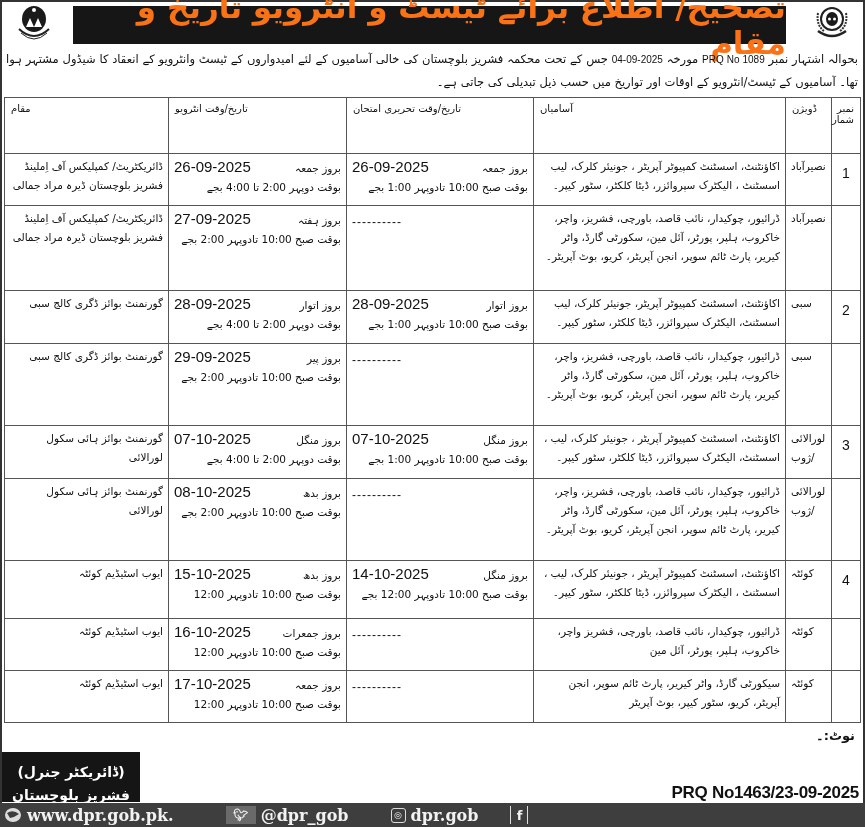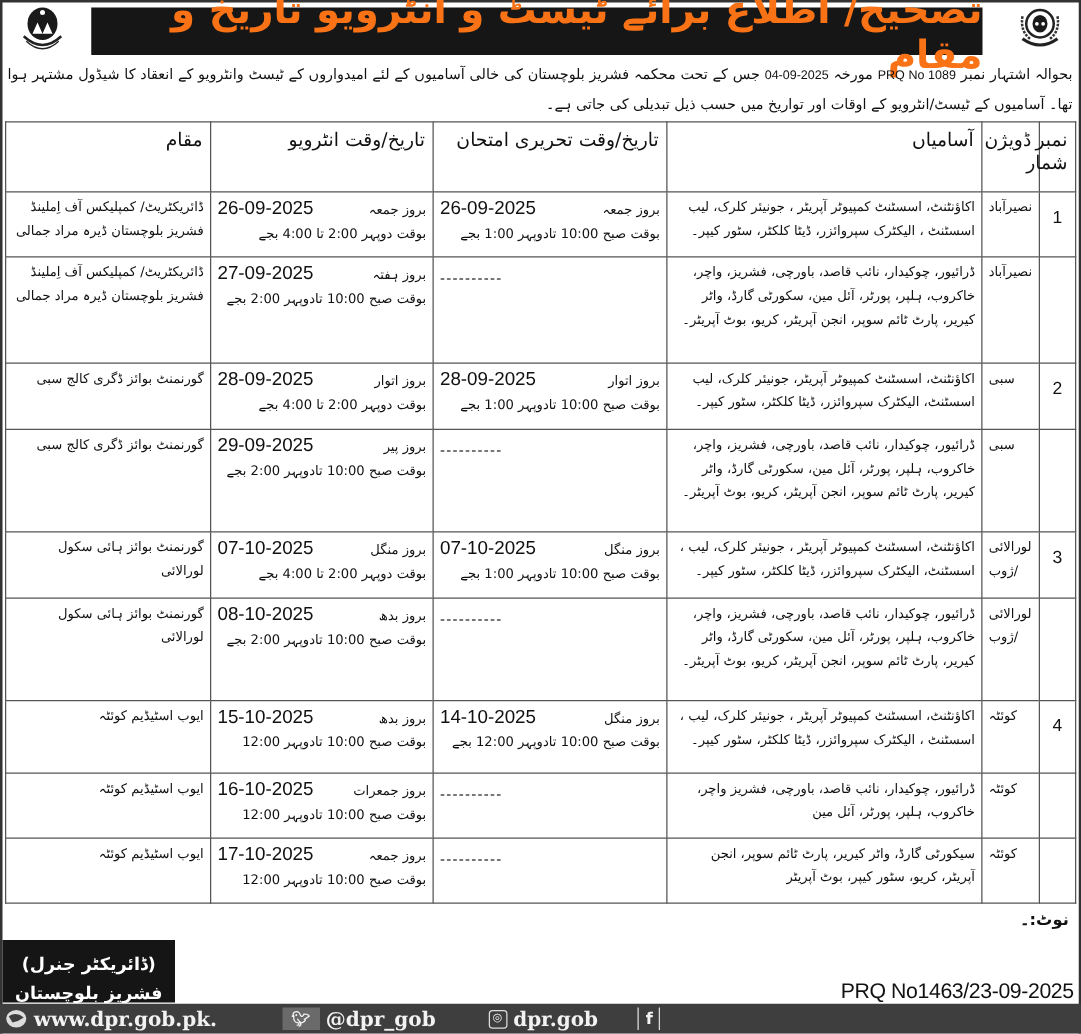--- a/index.html
+++ b/index.html
@@ -12,36 +12,36 @@
   .logo-right { left: 812px; }
   .title-bar { position: absolute; left: 73px; top: 6px; width: 713px; height: 38px; background: #161616; color: #f97316;
     display: flex; align-items: center; justify-content: center; direction: rtl;
     font-family: "DejaVu Sans", sans-serif; font-weight: bold; font-size: 31px; letter-spacing: 0; }
   .intro { position: absolute; left: 6px; top: 48px; width: 852px; direction: rtl; text-align: justify;
     font-family: "DejaVu Sans", sans-serif; font-size: 11.5px; line-height: 22px; }
   .intro .ltr { font-family: "Liberation Sans", sans-serif; font-size: 10px; unicode-bidi: embed; direction: ltr; }
   
   table.schedule { position: absolute; left: 4px; top: 97px; width: 856px; border-collapse: collapse; direction: rtl; table-layout: fixed; }
   table.schedule td, table.schedule th { border: 1.5px solid #555; vertical-align: top; font-weight: normal; }
-  th { font-family: "DejaVu Sans", sans-serif; font-size: 15px; text-align: right; padding: 5px 6px; height: 56px; }
+  th { font-family: "DejaVu Sans", sans-serif; font-size: 10px; text-align: left; padding: 5px 6px; height: 56px; }
   td { font-family: "DejaVu Sans", sans-serif; font-size: 10.5px; line-height: 19px; padding: 3px 5px; text-align: right; }
   td.num { text-align: center; font-family: "Liberation Sans", sans-serif; font-size: 14px; padding-top: 10px; }
   td.div { text-align: left; font-size: 10.5px; margin-left: 28px; }
   .dt { direction: rtl; }
   .dt .date { font-family: "Liberation Sans", sans-serif; font-size: 15px; direction: ltr; unicode-bidi: embed; }
   .dt .line2 { font-size: 10.5px; white-space: nowrap; margin-left: 20px; }
   .dt-line1 { display: flex; justify-content: space-between; align-items: baseline; }
   .dash { font-family: "Liberation Sans", sans-serif; font-size: 12px; text-align: left; direction: ltr; padding-top: 4px; letter-spacing: 1px; }
   .venue { font-size: 10.5px; line-height: 19px; }
   
   .note { position: absolute; right: 10px; top: 728px; direction: rtl; font-size: 10.5px; display: flex; gap: 6px; align-items: baseline; }
   .note-label { font-weight: bold; font-size: 13px; }
   .sign { position: absolute; left: 2px; top: 752px; width: 138px; height: 50px; background: #151515; color: #fff; direction: rtl;
     text-align: center; font-weight: bold; font-size: 14px; line-height: 23px; padding-top: 9px; }
-  .prq { position: absolute; right: 6px; top: 783px; font-family: "Liberation Sans", sans-serif; font-weight: normal; font-size: 17px; letter-spacing: -0.3px; }
+  .prq { position: absolute; right: 6px; top: 783px; font-family: "Liberation Sans", sans-serif; font-weight: bold; font-size: 17px; letter-spacing: -0.3px; }
   
   .footer { position: absolute; left: 0; top: 803px; width: 865px; height: 24px; background: #3e3e3e; color: #f2f2f2;
     display: flex; align-items: center; font-family: "DejaVu Serif", serif; font-weight: bold; font-size: 16px; white-space: nowrap; gap: 24px; }
   .footer .item { display: flex; align-items: center; gap: 5px; }
   .footer .ico { display: inline-flex; align-items: center; justify-content: center; width: 18px; height: 18px; font-family: "DejaVu Sans", sans-serif; font-size: 12px; }
   .ico-twitter { background: #6a6a6a; width: 30px !important; }
   .ico-insta { border: 1.5px solid #ddd; border-radius: 3px; width: 15px !important; height: 15px !important; font-size: 9px !important; }
   .ico-fb { border-left: 1.5px solid #ddd; border-right: 1.5px solid #ddd; width: 18px !important; font-size: 13px !important; }
 </style>
 </head>

